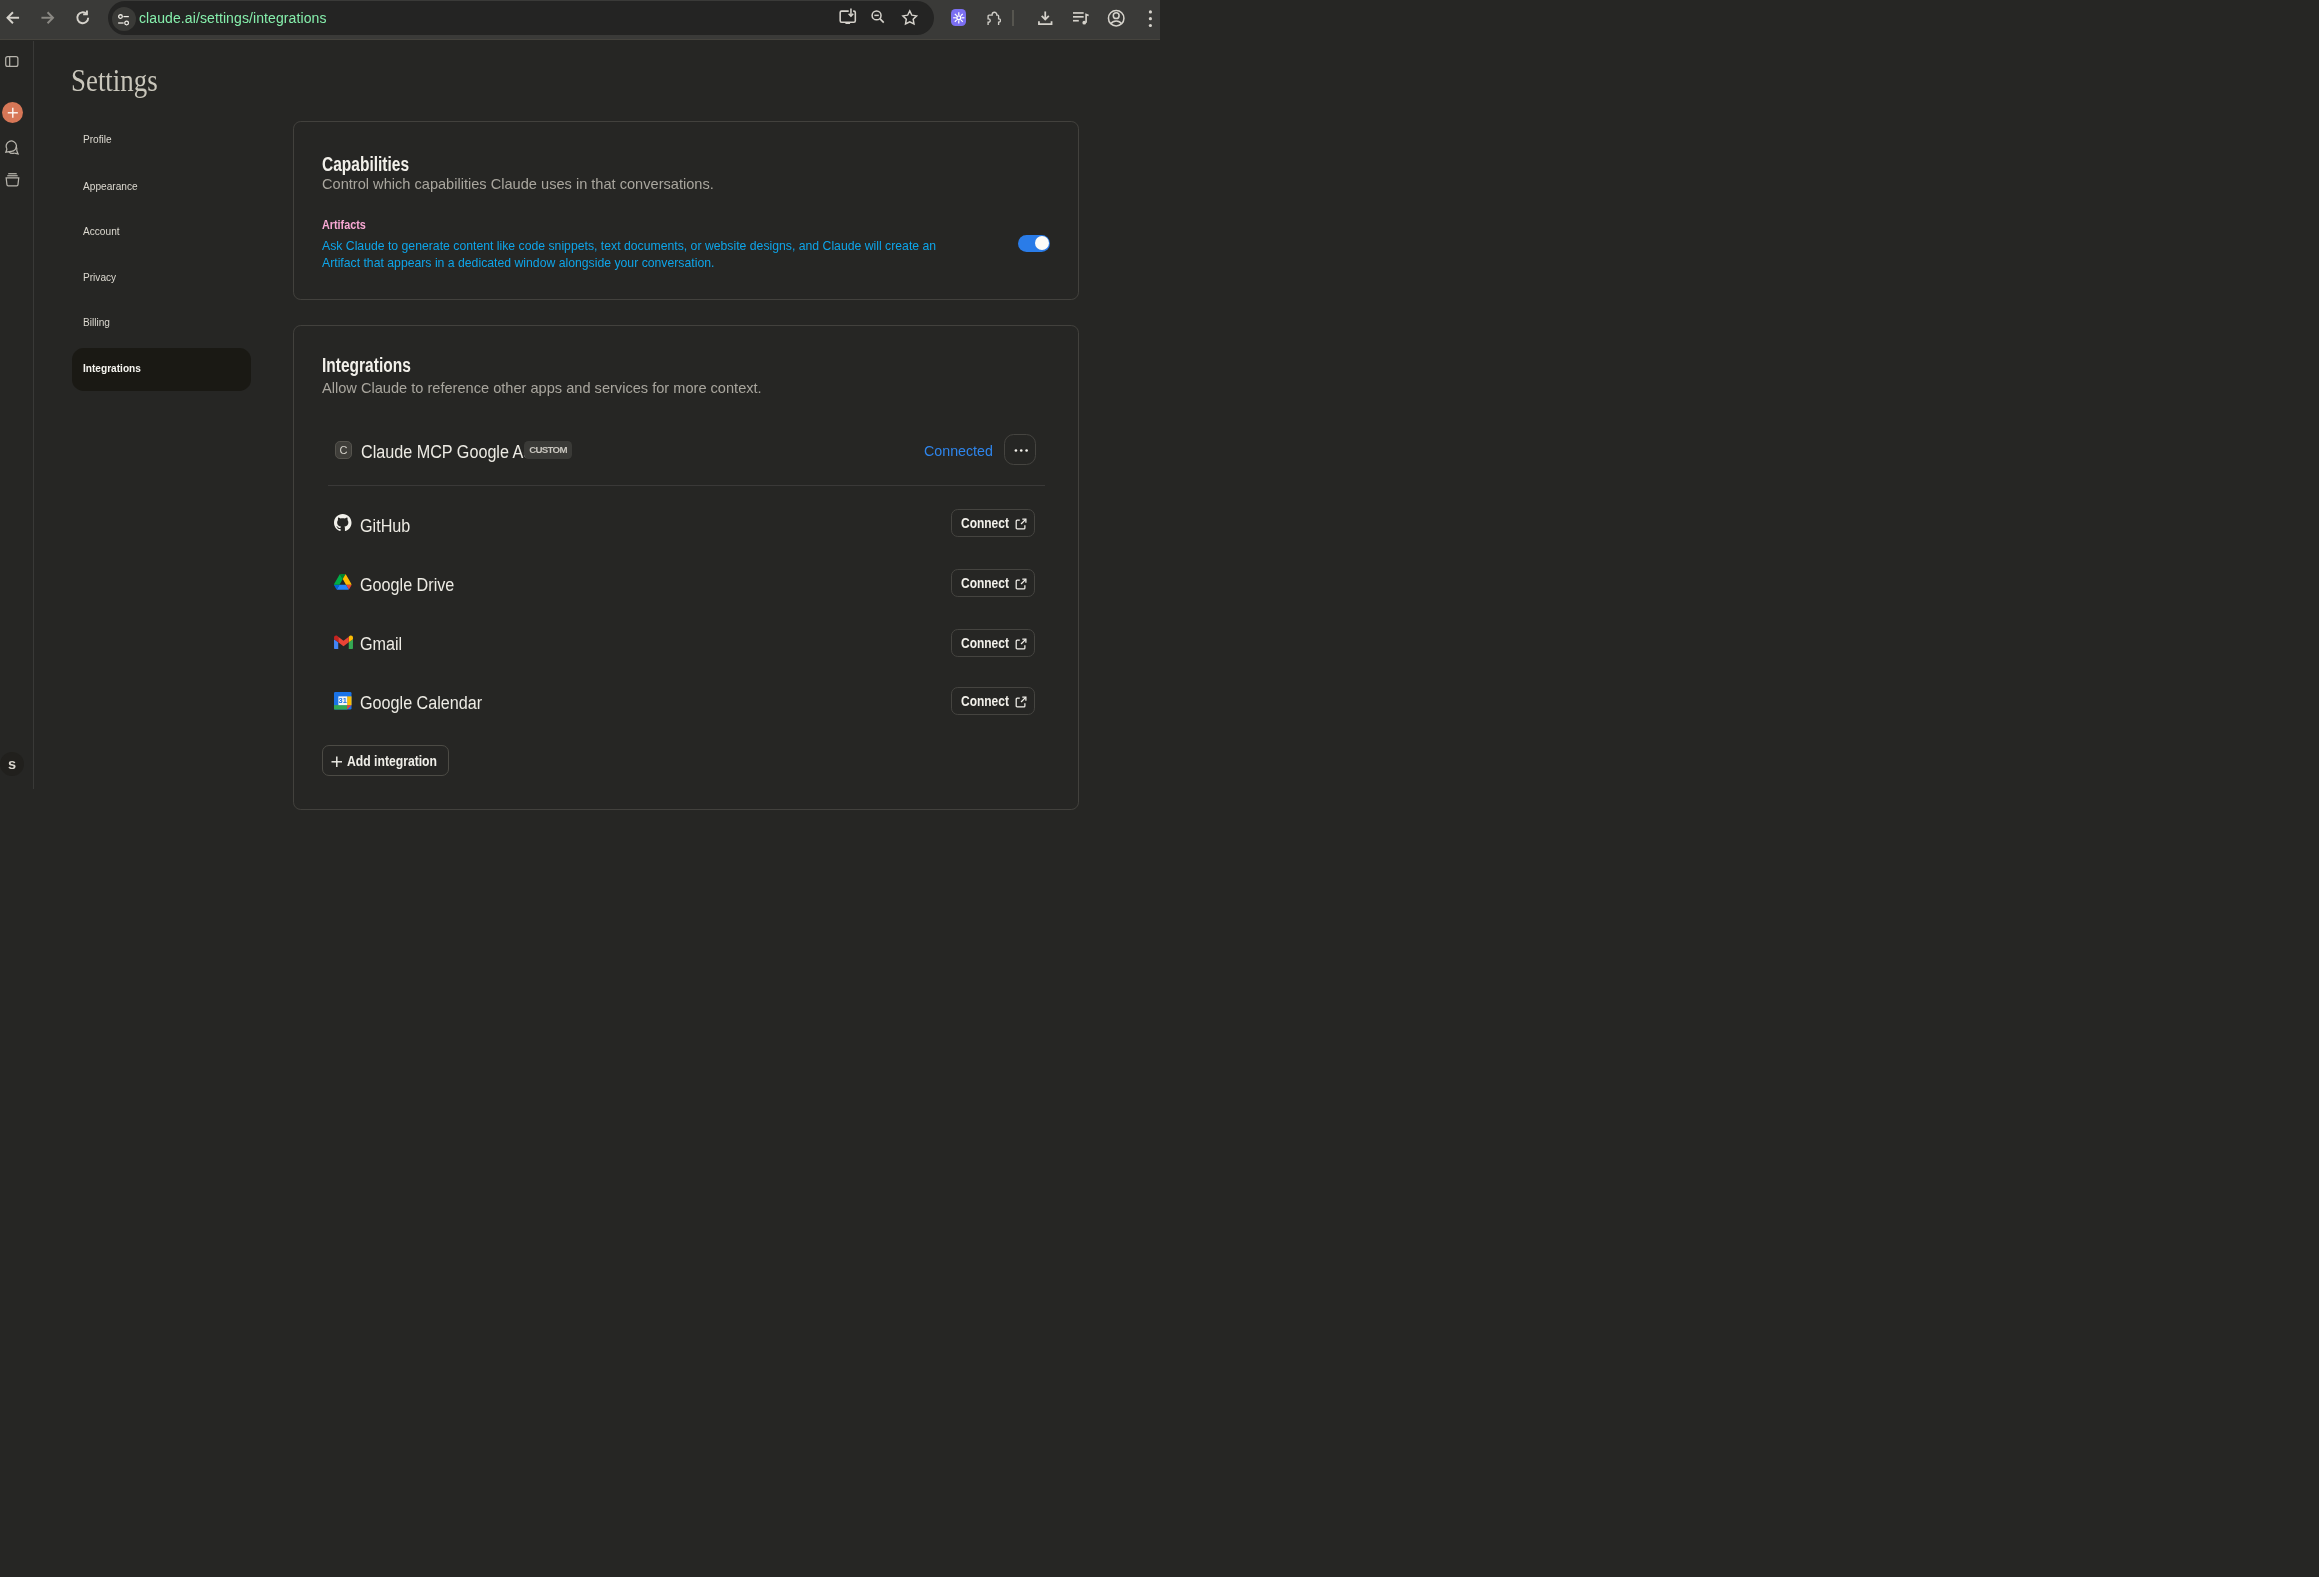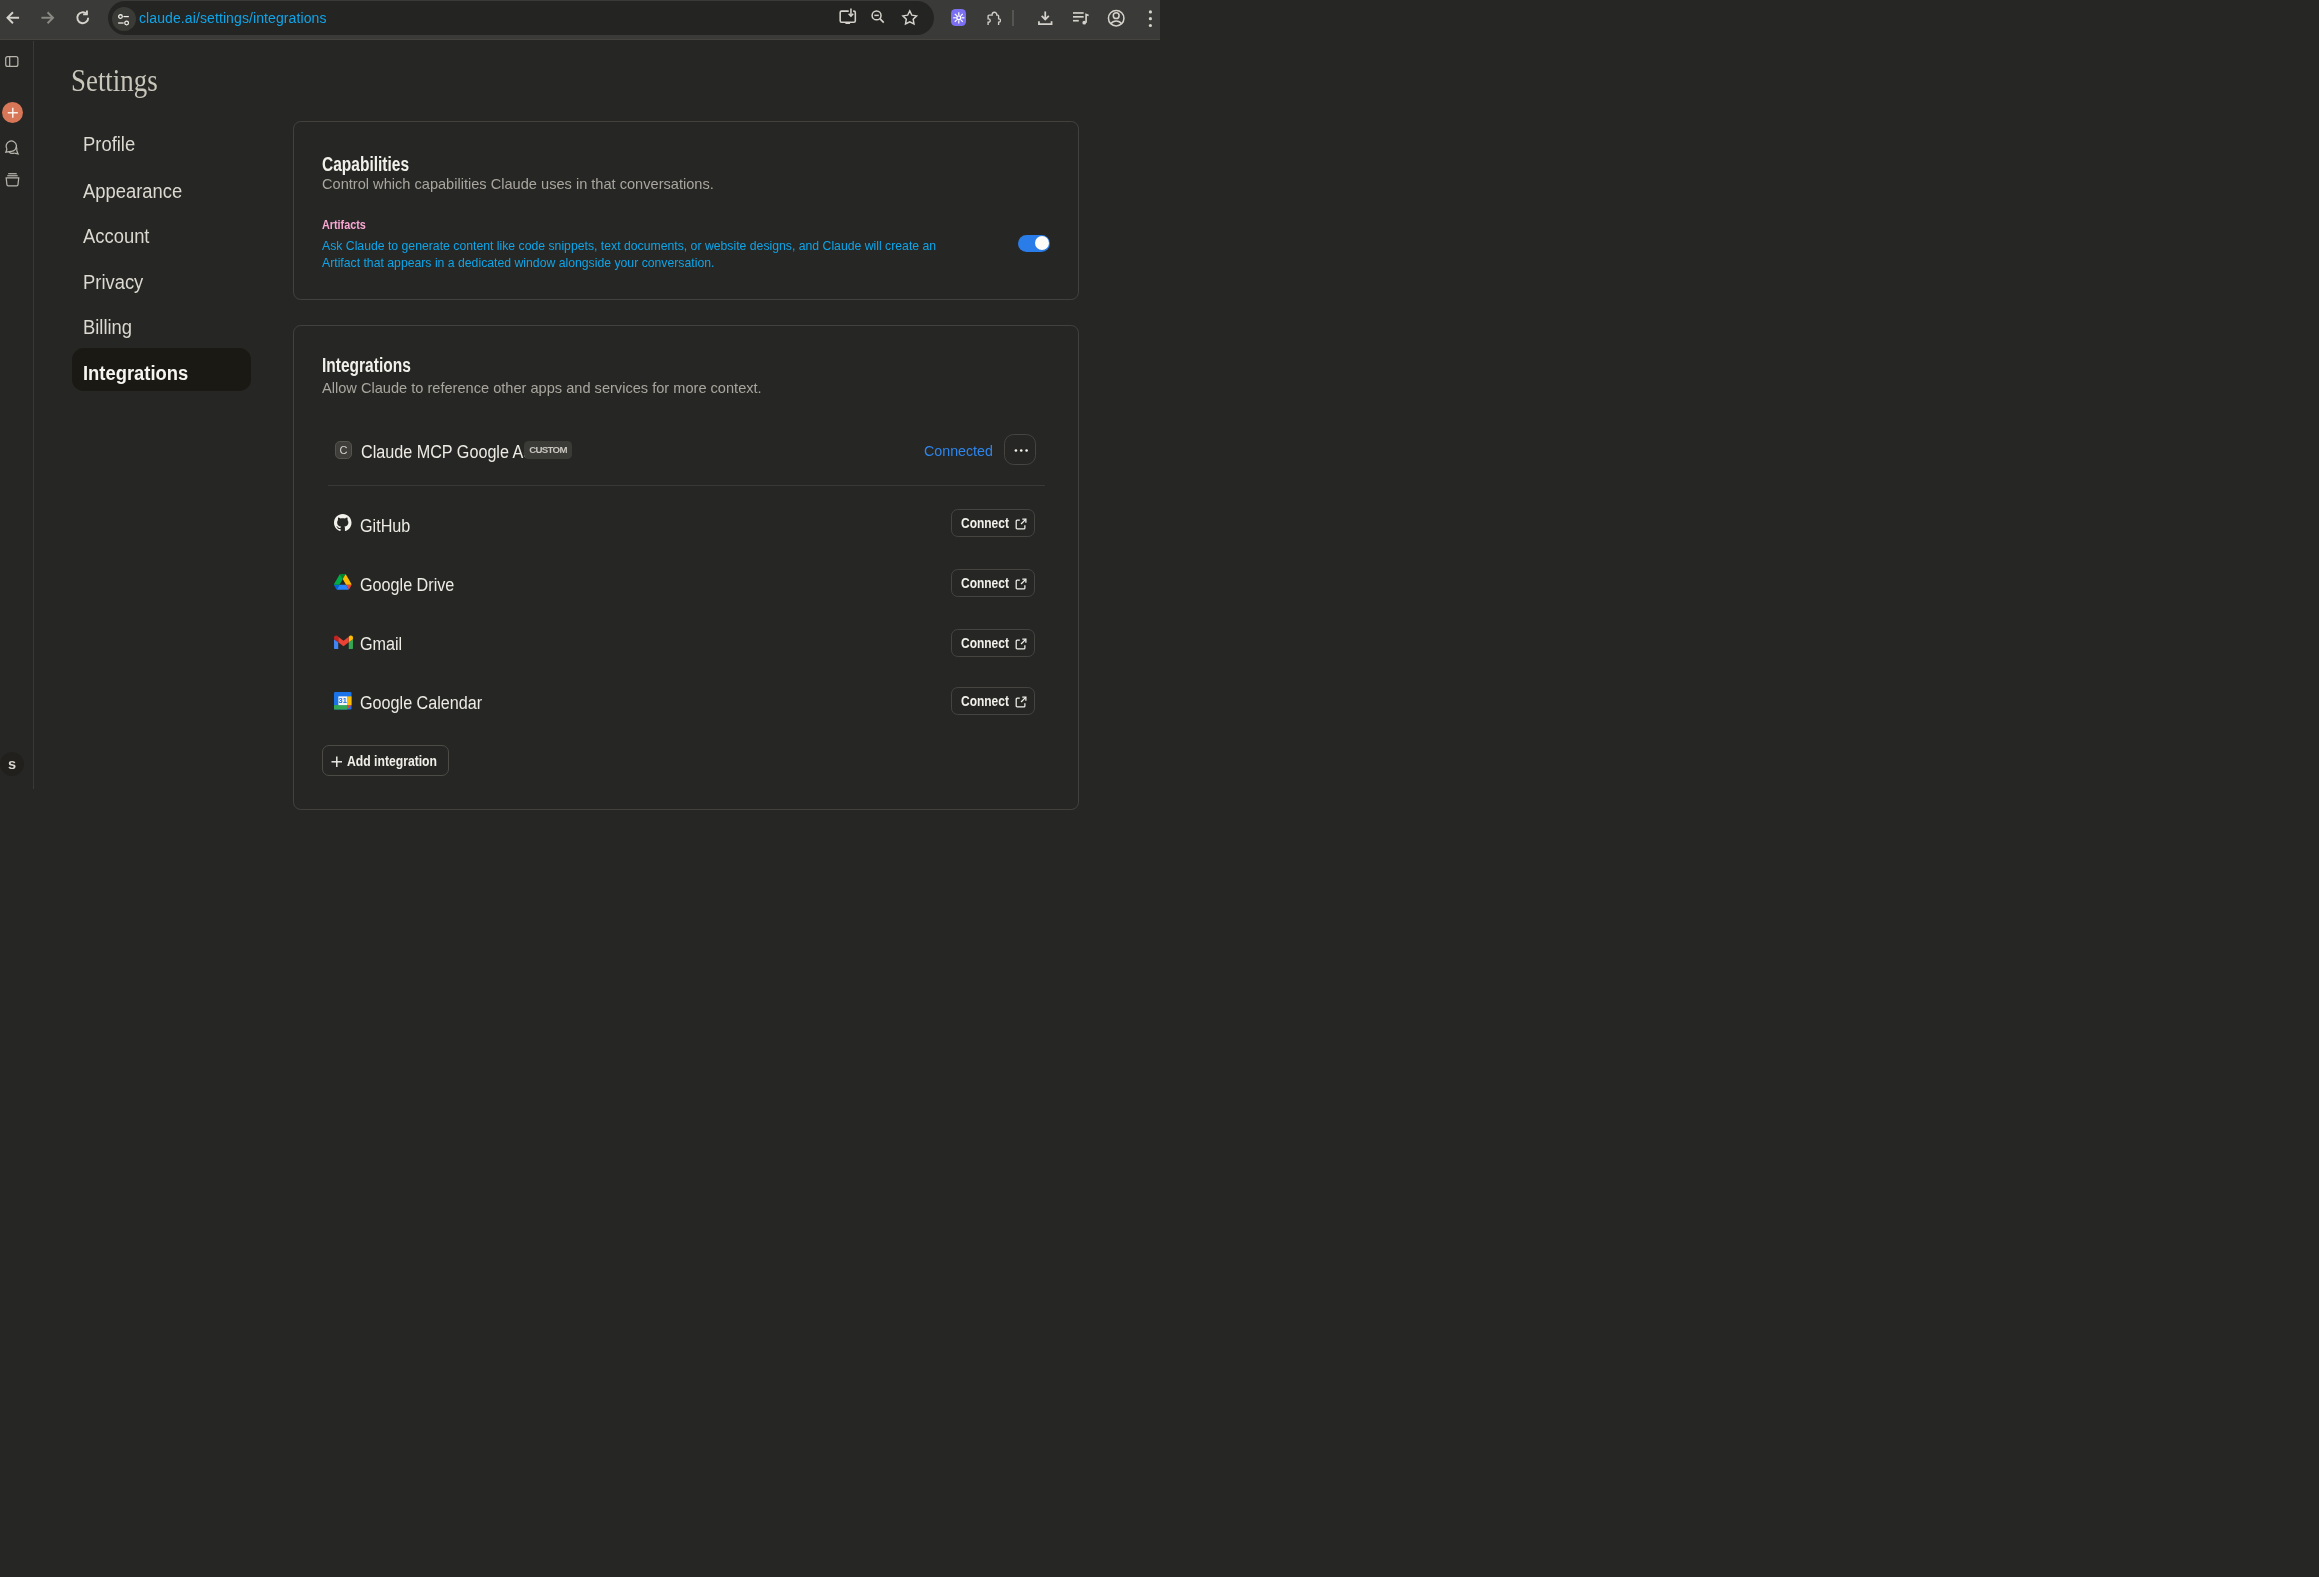--- a/index.html
+++ b/index.html
@@ -9,36 +9,36 @@
 
   
   #toolbar { position:absolute; left:0; top:0; width:1160px; height:40px;
     background:#3a3a38; border-bottom:1px solid #46443e; }
   .tbico { position:absolute; }
   #pill { position:absolute; left:108px; top:1px; width:826px; height:34px;
     border-radius:17px; background:#242423; }
   #sitecircle { position:absolute; left:112px; top:6.8px; width:24px; height:24px;
     border-radius:50%; background:#3a3a37; }
   #url { position:absolute; left:139px; top:0; height:44px; line-height:36px;
-    font-size:14px; color:#0ea5e9; letter-spacing:0.1px; }
+    font-size:14px; color:#86efac; letter-spacing:0.1px; }
 
   
   #rail { position:absolute; left:0; top:41px; width:34px; height:748px;
     background:#262624; border-right:1px solid #393937; }
   #plusbtn { position:absolute; left:1.9px; top:102px; width:21.3px; height:21.3px;
     border-radius:50%; background:#d77757; }
   #plusbtn svg { position:absolute; left:3.9px; top:3.9px; }
   #avatar { position:absolute; left:0; top:752px; width:24px; height:24px;
     border-radius:50%; background:#21201d; color:#dad7cf; font-size:14.6px; font-weight:700;
     text-align:center; line-height:24px; }
 
   
   #settings-h { position:absolute; left:71px; top:61px; font-family:"Liberation Serif", serif;
     font-size:32px; line-height:39px; color:#c9c6bb; }
-  .nav { position:absolute; left:83px; width:155px; height:23px; font-size:20px;
+  .nav { position:absolute; left:83px; width:155px; height:23px; font-size:11px;
     color:#dcd9d0; }
   #navpill { position:absolute; left:72px; top:348px; width:179px; height:43px;
     border-radius:11.6px; background:#1a1914; }
 
   .card { position:absolute; left:293px; width:786px; border:1px solid #42413d;
     border-radius:7.8px; }
   #card1 { top:121px; height:179px; }
   #card2 { top:325px; height:485px; }
 
   .h2 { position:absolute; font-size:19.4px; font-weight:700; color:#f2f0ea; }

